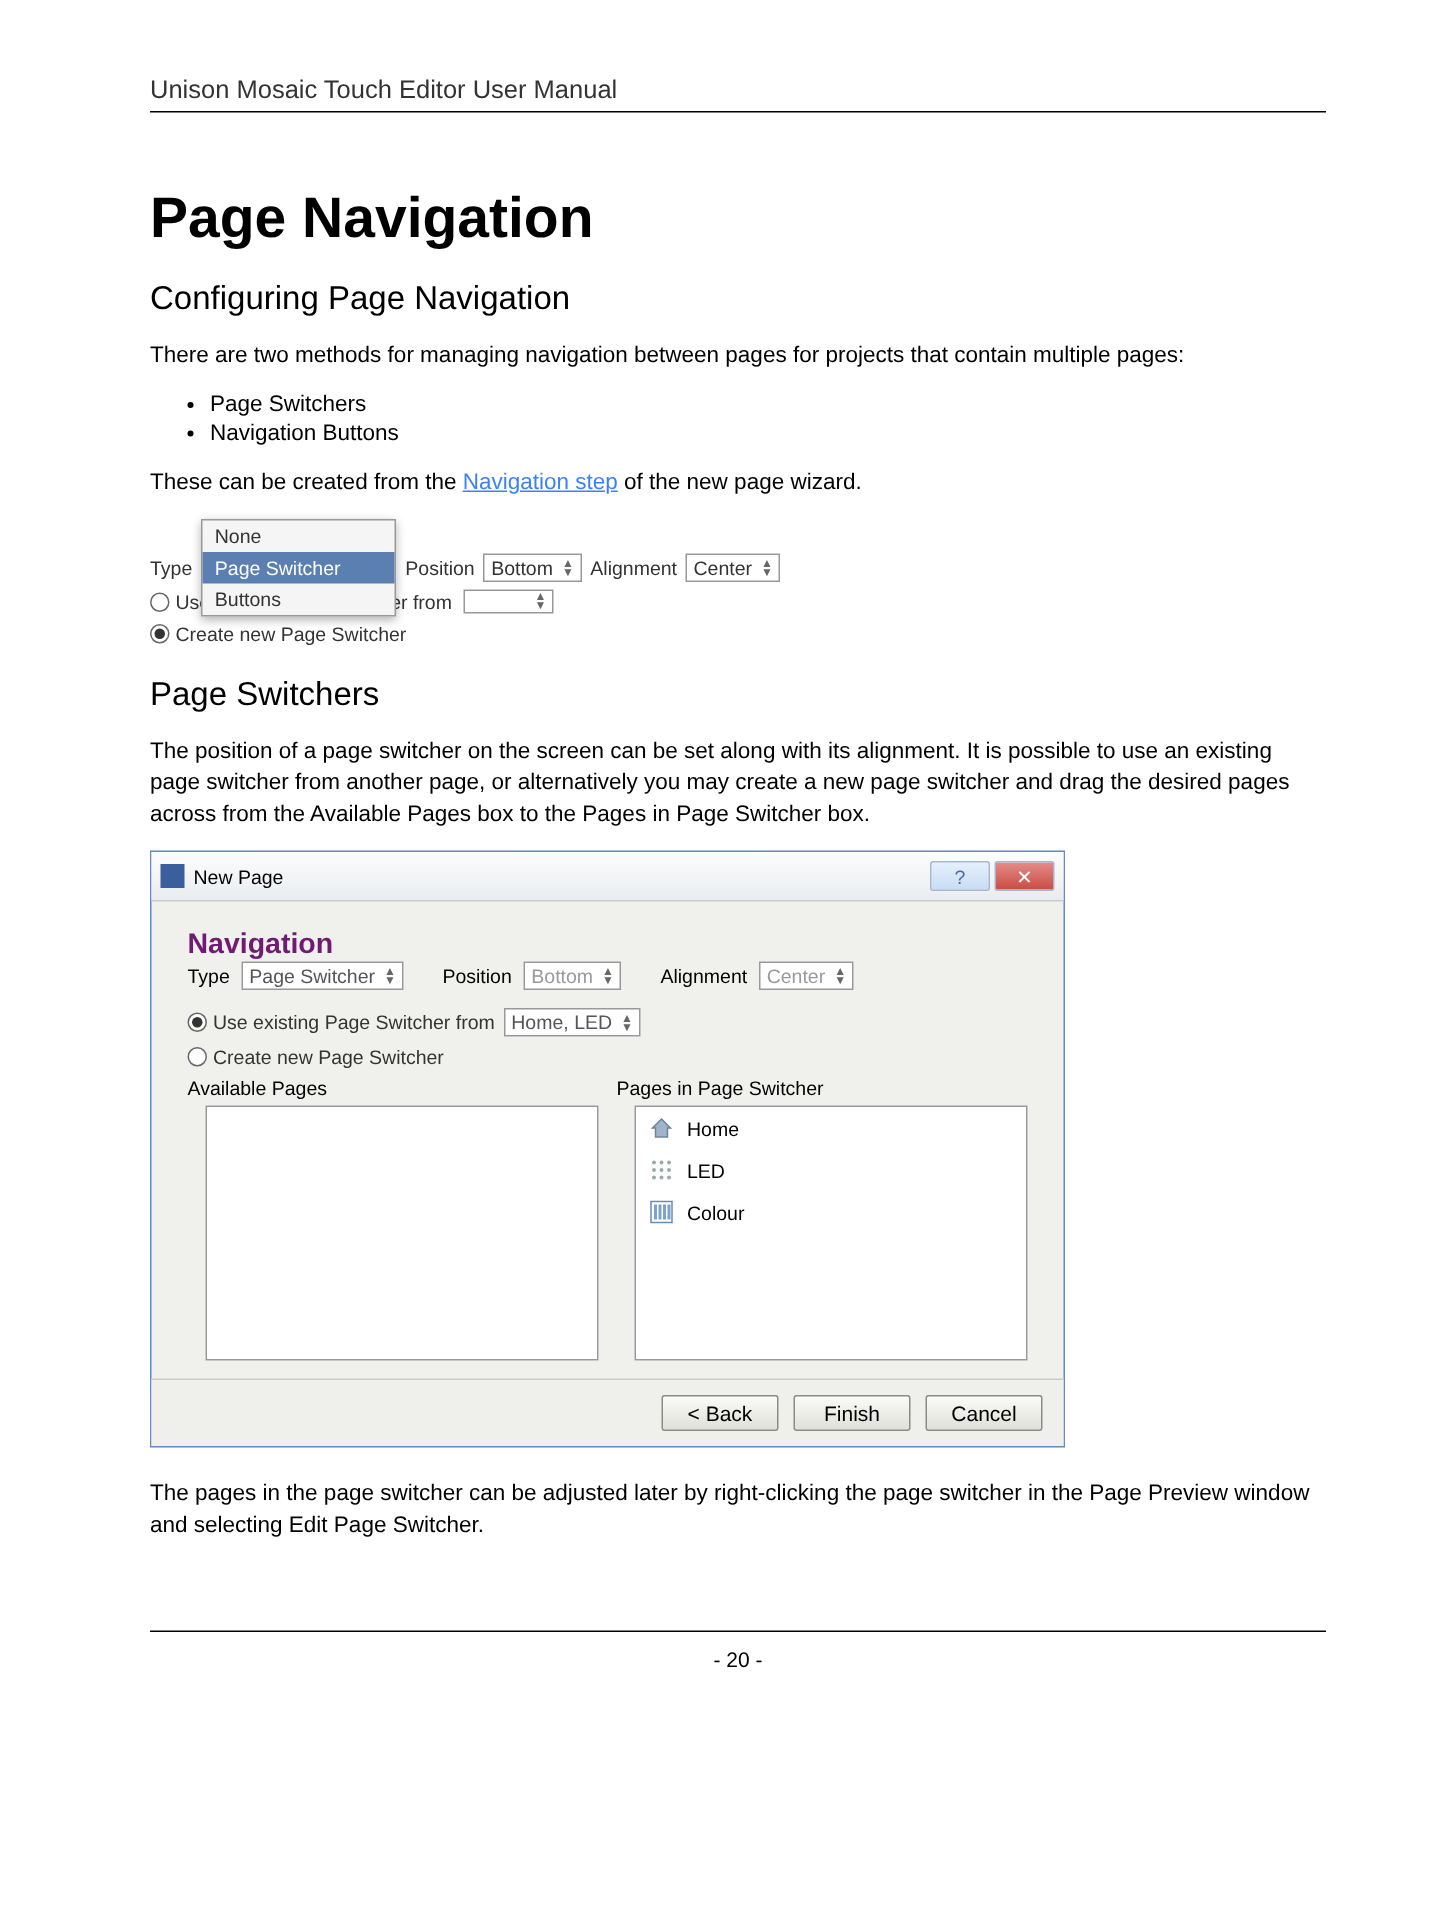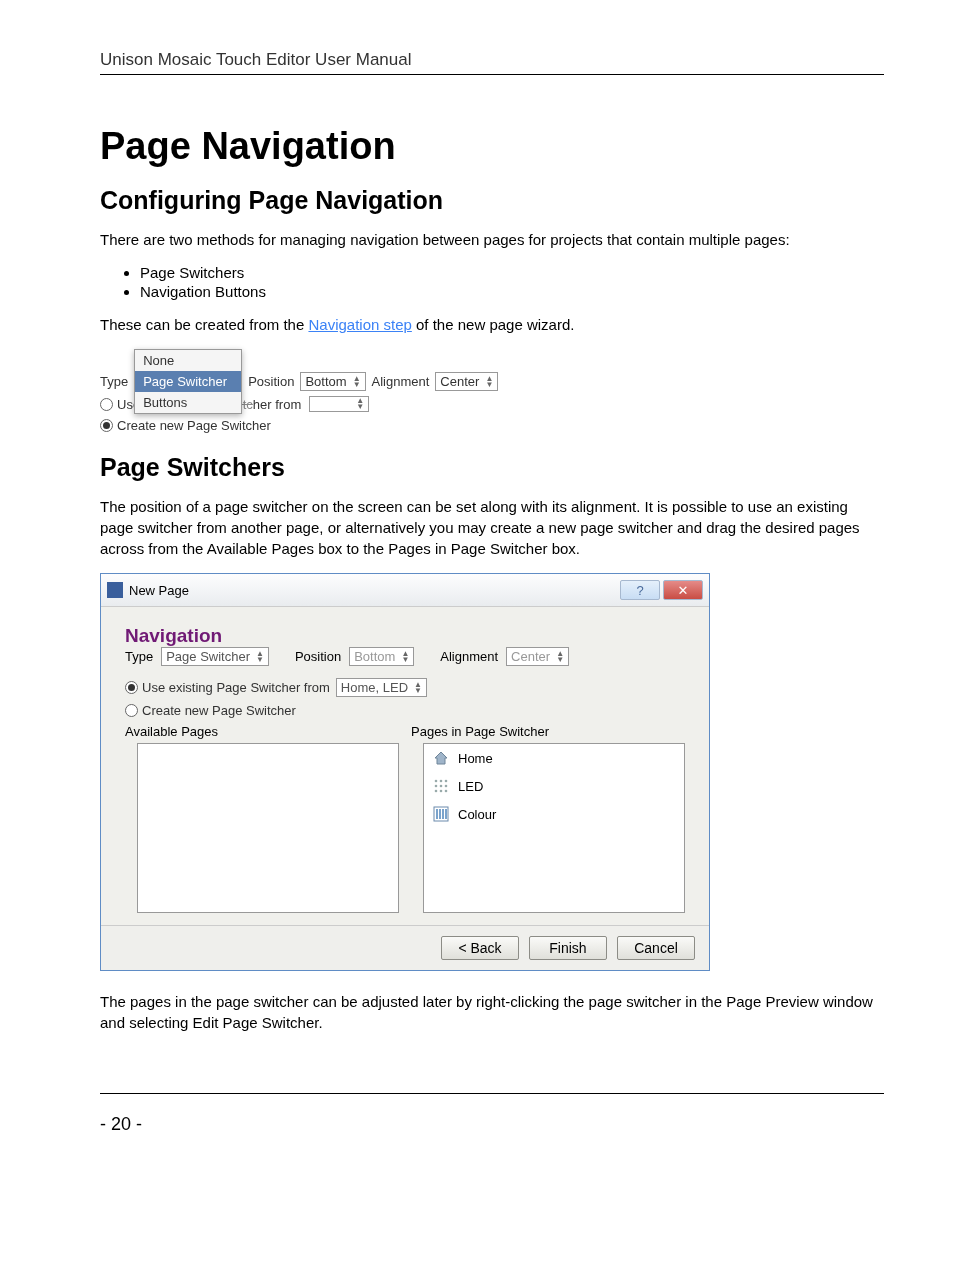--- a/index.html
+++ b/index.html
@@ -24,35 +24,35 @@
     padding-bottom: 4px;
     margin-bottom: 50px;
     display:block;
   }
   h1 {
     font-size: 38px;
     font-weight: bold;
     margin: 0 0 18px 0;
   }
   h2 {
-    font-size: 25px;
-    font-weight: bold;
+    font-size: 22px;
+    font-weight: normal;
     margin: 16px 0 14px 0;
   }
   p { margin: 0 0 14px 0; line-height: 1.4; }
   ul { margin: 4px 0 14px 0; padding-left: 40px; }
   ul li { margin: 2px 0; }
   a.link { color: #3b82f6; text-decoration: underline; }
   
   
   .fig1 { margin: 8px 0 20px 0; }
   .fig1-row { display: flex; align-items: center; gap: 6px; font-size: 13px; color: #333; }
   .fig1 .label-small { font-size: 13px; }
   .fig1 .dropdown-open {
-    width: 108px;
+    width: 130px;
     border: 1px solid #999;
     background: #f5f5f5;
     font-size: 13px;
     position: relative;
     box-shadow: 0 2px 6px rgba(0,0,0,0.3);
   }
   .fig1 .dropdown-open .opt { padding: 3px 8px; }
   .fig1 .dropdown-open .opt.sel { background: #5a7fb0; color: #fff; }
   .fig1 .faded { color: #888; text-decoration: line-through; }
   .fig1 .stepper-box {
@@ -96,21 +96,21 @@
   .dual-col .col-label { font-size:13px; margin-bottom:4px; display:block;}
   .listbox { border:1px solid #999; background:#fff; height:170px; overflow:auto;margin-left:12px; }
   .listbox .li { display:flex; align-items:center; gap:8px; padding:5px 8px; font-size:13px; }
   .li-icon { width:18px; height:18px; display:flex; align-items:center; justify-content:center; }
   .dialog-footer { border-top:1px solid #ccc; background:#efefec; padding:10px 14px; display:flex; justify-content:flex-end; gap:10px; }
   .btn {
     min-width:78px; padding:3px 14px; border:1px solid #8c8c86; background:linear-gradient(#fafaf8,#e0e0da);
     font-size:14px; text-align:center; border-radius:2px;
   }
   
-  .footer-line { border-top:1px solid #000; margin-top:60px; padding-top:20px; font-size:18px; }
+  .footer-line { border-top:1px solid #000; margin-top:60px; padding-top:10px; text-align:center; font-size:14px; }
   
   .flex-right { margin-left:auto; display:flex; }
 </style>
 </head>
 <body>
 
 <div class="page">
   <span class="header-line">Unison Mosaic Touch Editor User Manual</span>
 
   <h1>Page Navigation</h1>

